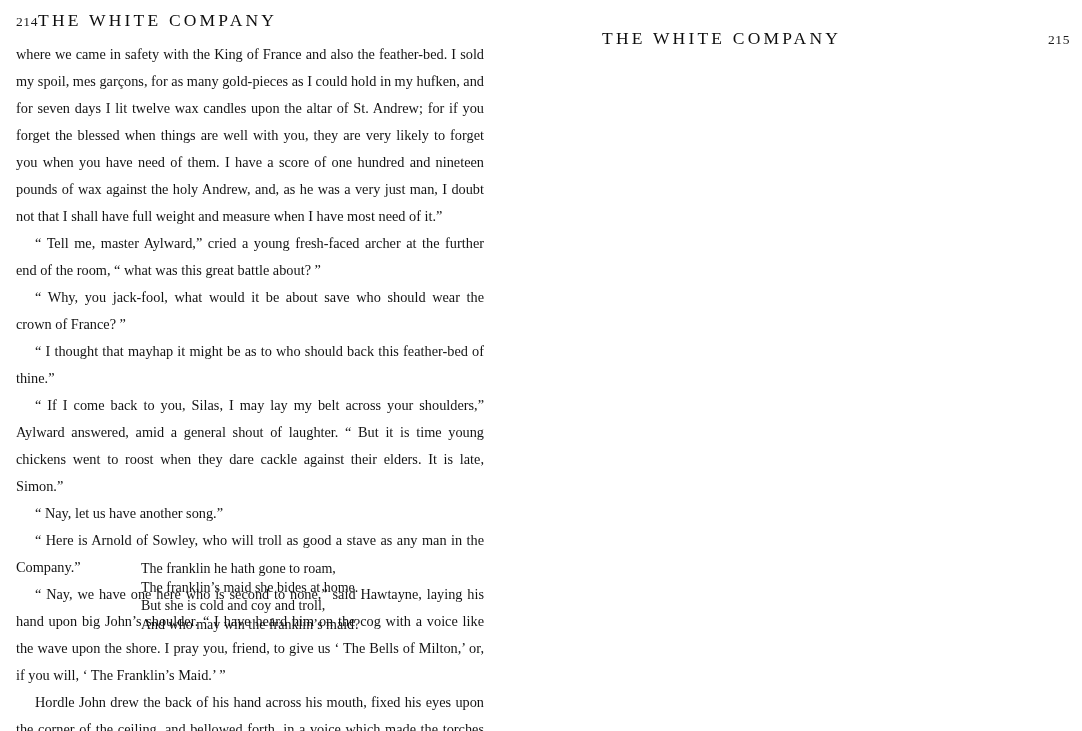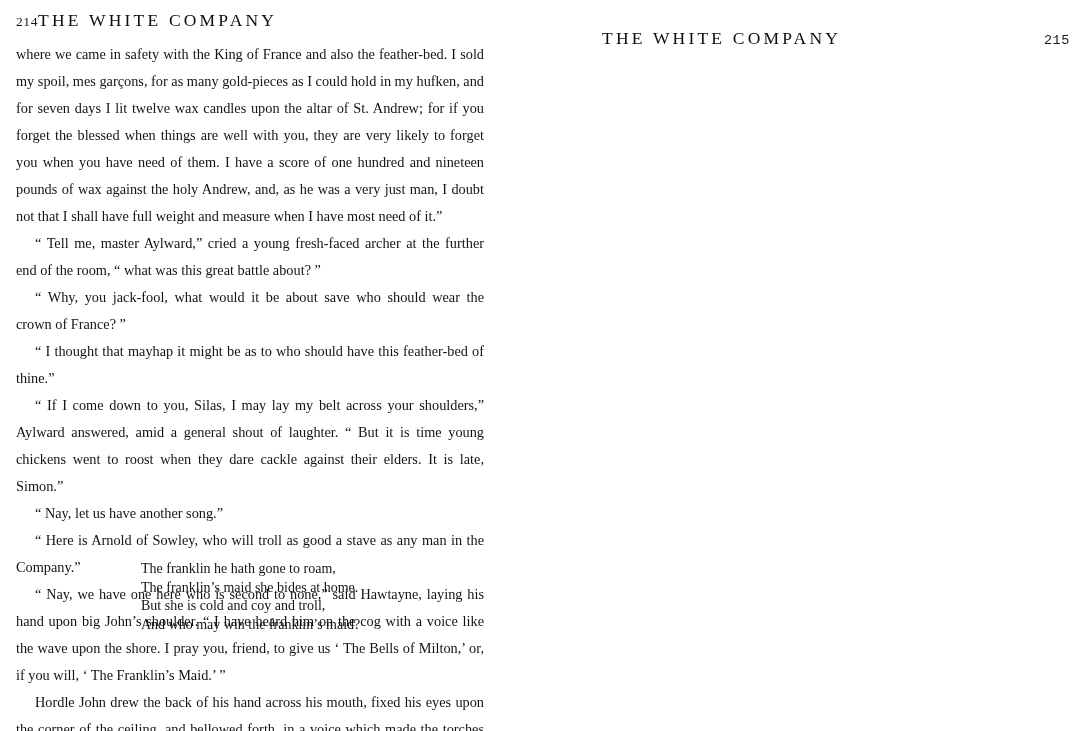--- a/index.html
+++ b/index.html
@@ -50,21 +50,21 @@
   }
   .runhead-title {
     flex: 1;
     font-size: 17.5px;
     letter-spacing: 3.2px;
     color: #0d0d0d;
     white-space: nowrap;
   }
   .runhead-left .runhead-title { padding-right: 26px; }
   .runhead-right .runhead-title { padding-left: 4px; }
-  .runhead-right .folio { margin-left: 8px; font-family: Liberation Mono, monospace; }
+  .runhead-right .folio { margin-left: 8px; }
 
   
   .column {
     position: absolute;
     font-size: 14.3px;
     line-height: 27px;
     text-align: justify;
     text-justify: inter-word;
     color: #131313;
   }
@@ -108,22 +108,22 @@
 
     <div class="runhead runhead-left">
       <span class="folio">214</span>
       <span class="runhead-title">THE WHITE COMPANY</span>
     </div>
 
     <div class="column col-left">
       <p class="para flush">where we came in safety with the King of France and also the feather-bed.  I sold my spoil, mes garçons, for as many gold-pieces as I could hold in my hufken, and for seven days I lit twelve wax candles upon the altar of St. Andrew; for if you forget the blessed when things are well with you, they are very likely to forget you when you have need of them.  I have a score of one hundred and nineteen pounds of wax against the holy Andrew, and, as he was a very just man, I doubt not that I shall have full weight and measure when I have most need of it.”</p>
       <p class="para">“ Tell me, master Aylward,” cried a young fresh-faced archer at the further end of the room, “ what was this great battle about? ”</p>
       <p class="para">“ Why, you jack-fool, what would it be about save who should wear the crown of France? ”</p>
-      <p class="para">“ I thought that mayhap it might be as to who should have this feather-bed of thine.”</p>
-      <p class="para">“ If I come down to you, Silas, I may lay my belt across your shoulders,” Aylward answered, amid a general shout of laughter.  “ But it is time young chickens went to roost when they dare cackle against their elders.  It is late, Simon.”</p>
+      <p class="para">“ I thought that mayhap it might be as to who should back this feather-bed of thine.”</p>
+      <p class="para">“ If I come back to you, Silas, I may lay my belt across your shoulders,” Aylward answered, amid a general shout of laughter.  “ But it is time young chickens went to roost when they dare cackle against their elders.  It is late, Simon.”</p>
       <p class="para">“ Nay, let us have another song.”</p>
       <p class="para">“ Here is Arnold of Sowley, who will troll as good a stave as any man in the Company.”</p>
       <p class="para">“ Nay, we have one here who is second to none,” said Hawtayne, laying his hand upon big John’s shoulder.  “ I have heard him on the cog with a voice like the wave upon the shore.  I pray you, friend, to give us ‘ The Bells of Milton,’ or, if you will, ‘ The Franklin’s Maid.’ ”</p>
       <p class="para">Hordle John drew the back of his hand across his mouth, fixed his eyes upon the corner of the ceiling, and bellowed forth, in a voice which made the torches flicker, the southland ballad for which he had been asked:—</p>
     </div>
 
     <div class="verse verse-left">
       <div class="stanza">
         <span class="vline">The franklin he hath gone to roam,</span>
         <span class="vline">The franklin’s maid she bides at home.</span>

